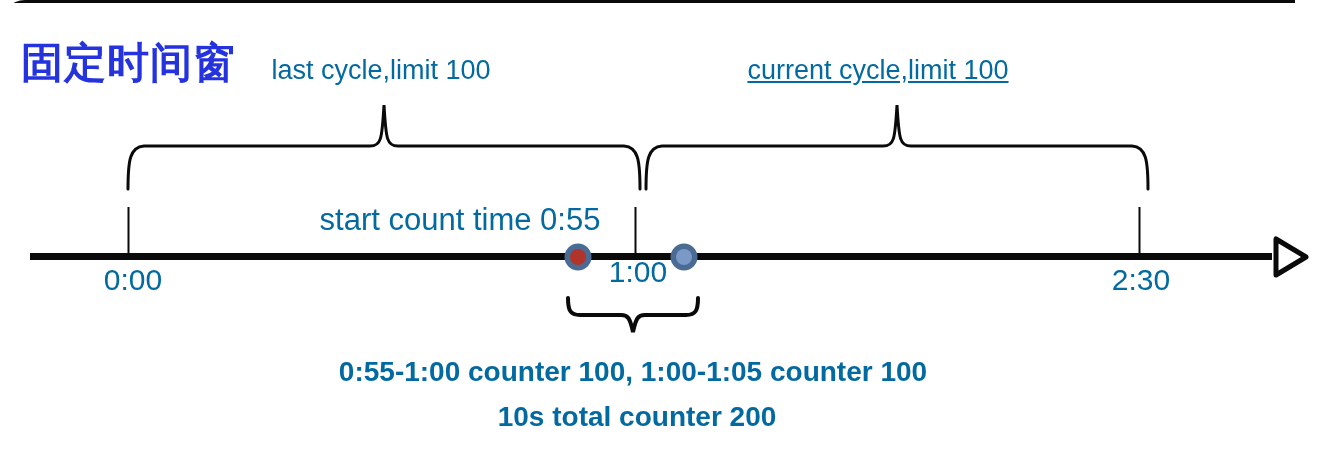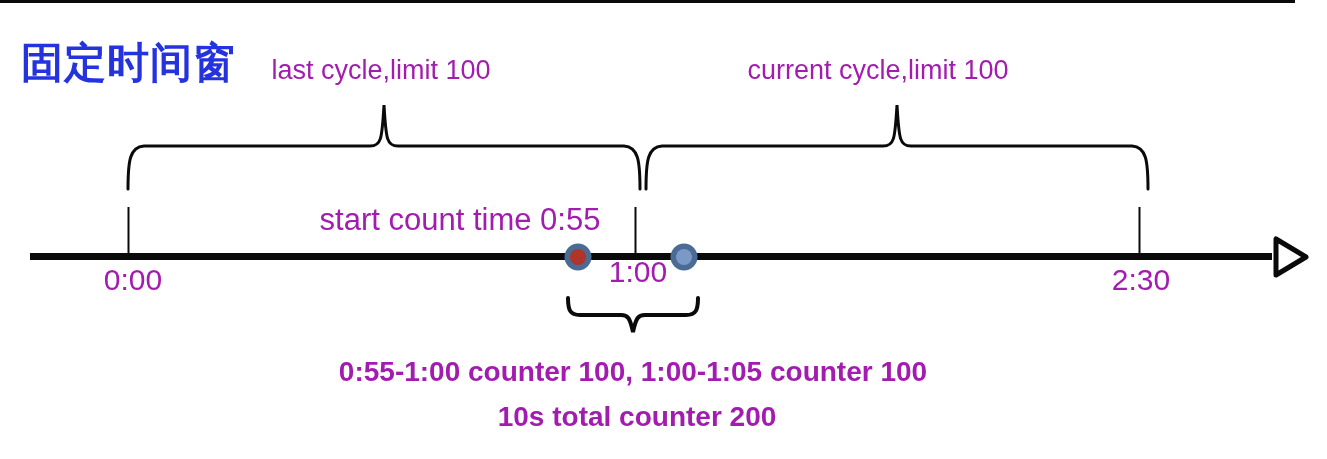--- a/index.html
+++ b/index.html
@@ -2,25 +2,26 @@
 <html><head>
 <meta charset="utf-8">
 <style>
   html,body{margin:0;padding:0;background:#ffffff;}
   #canvas{
     position:relative;
     width:1327px;height:459px;
     background:#ffffff;
     font-family:"Liberation Sans", sans-serif;
     overflow:hidden;
+    border-radius:25px;
   }
   #diagram-svg{position:absolute;left:0;top:0;}
   .lbl{
     position:absolute;
-    color:#a21caf;
+    color:#0369a1;
     font-size:28px;
     white-space:nowrap;
     line-height:1.1;
   }
   .centered{transform:translateX(-50%);}
   #page-title{
     position:absolute;
     left:21px;top:40px;
     font-size:42px;
     font-weight:bold;
@@ -64,21 +65,21 @@
       <circle cx="684" cy="257" r="8" fill="#7b99c6"></circle>
     </g>
 
     <path d="M 568 298 C 568 310 570 315 580 315 L 621 315 C 628 315 630 318 633 332
              C 636 318 638 315 645 315 L 686 315 C 696 315 698 310 698 298" fill="none" stroke="#0a0a0a" stroke-width="4" stroke-linecap="round"></path>
   </svg>
 
   <div id="page-title" class="lbl" style="color:#2533df;">固定时间窗</div>
 
   <div class="lbl centered brace-label" style="left:381px;top:56px;">last cycle,limit 100</div>
-  <div class="lbl centered brace-label" style="left:878px;top:56px;">current cycle,limit 100</div>
+  <div class="lbl centered brace-label" style="left:878px;top:56px;text-decoration:underline;">current cycle,limit 100</div>
 
   <div class="lbl centered marker-label" style="left:460px;top:203px;">start count time 0:55</div>
 
   <div class="lbl centered tick-label" style="left:133px;top:263px;">0:00</div>
   <div class="lbl centered tick-label" style="left:638px;top:255px;">1:00</div>
   <div class="lbl centered tick-label" style="left:1141px;top:263px;">2:30</div>
 
   <div class="lbl centered summary-label" style="left:633px;top:357px;">0:55-1:00 counter 100, 1:00-1:05 counter 100</div>
   <div class="lbl centered summary-label" style="left:637px;top:402px;">10s total counter 200</div>
 

